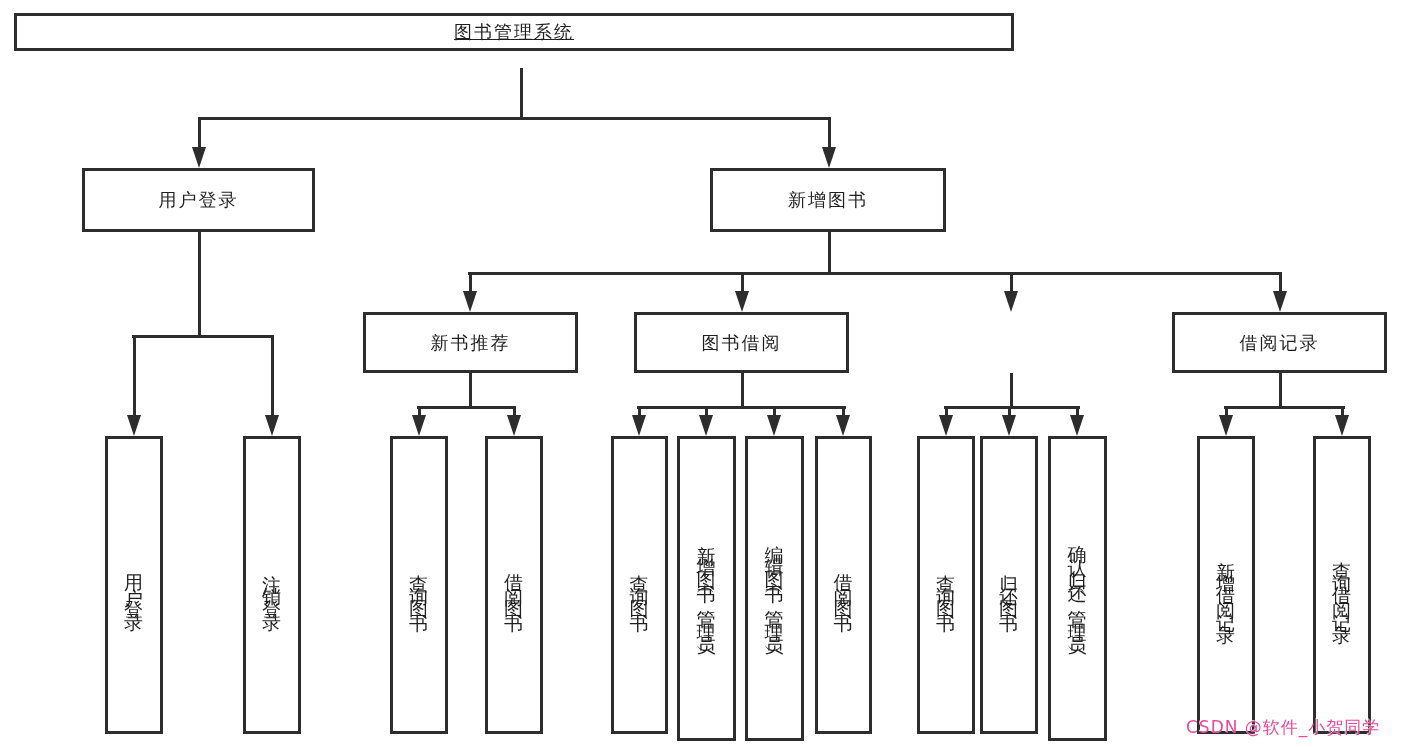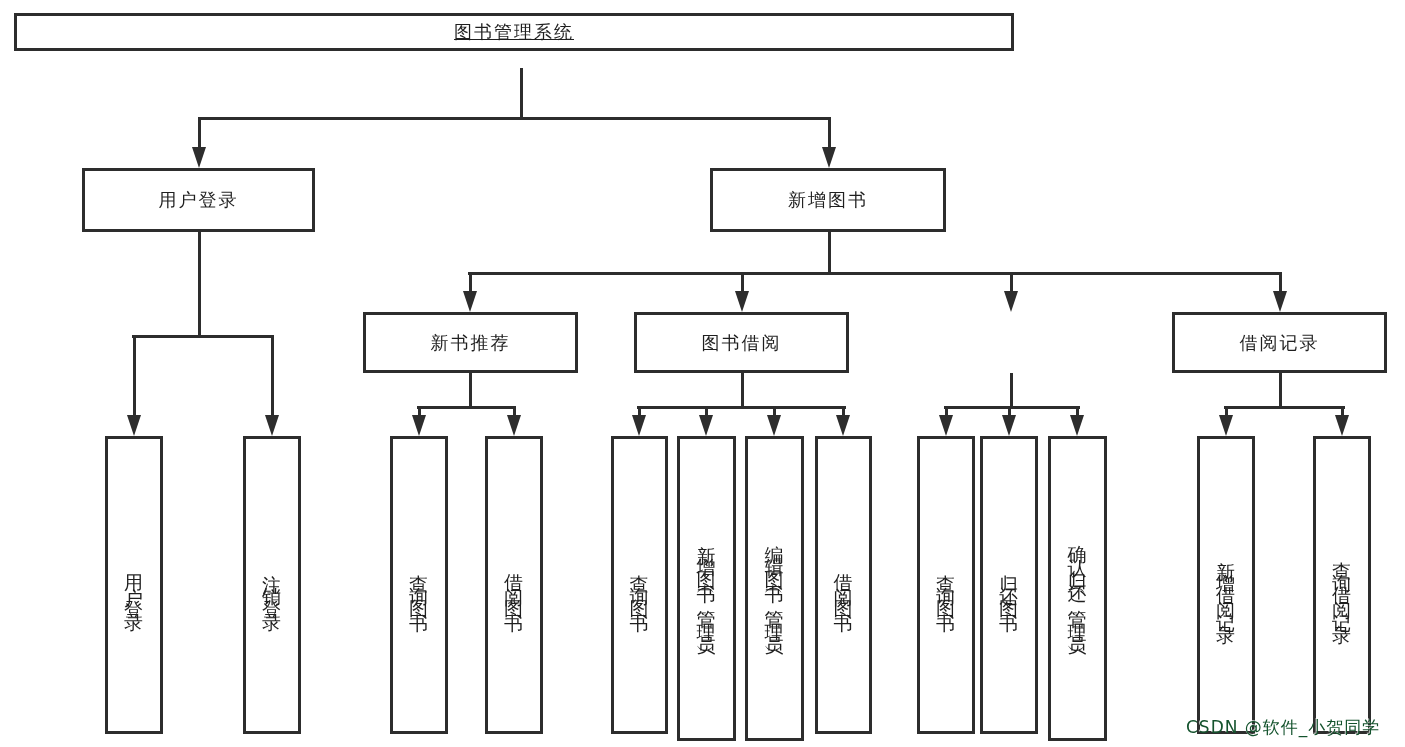--- a/index.html
+++ b/index.html
@@ -33,21 +33,21 @@
   .arrow {
     position:absolute; width:0; height:0;
     border-left:7px solid transparent;
     border-right:7px solid transparent;
     border-top:21px solid #2d2d2d;
   }
   .watermark {
     position:absolute;
     left:1186px; top:716px;
     font-size:17px;
-    color:#14532d;
+    color:#ec4899;
     letter-spacing:1px;
     white-space:nowrap;
     text-shadow:-1px -1px 0 rgba(255,255,255,0.7);
     z-index:5;
   }
 </style>
 </head>
 <body>
 
 <div class="canvas">

